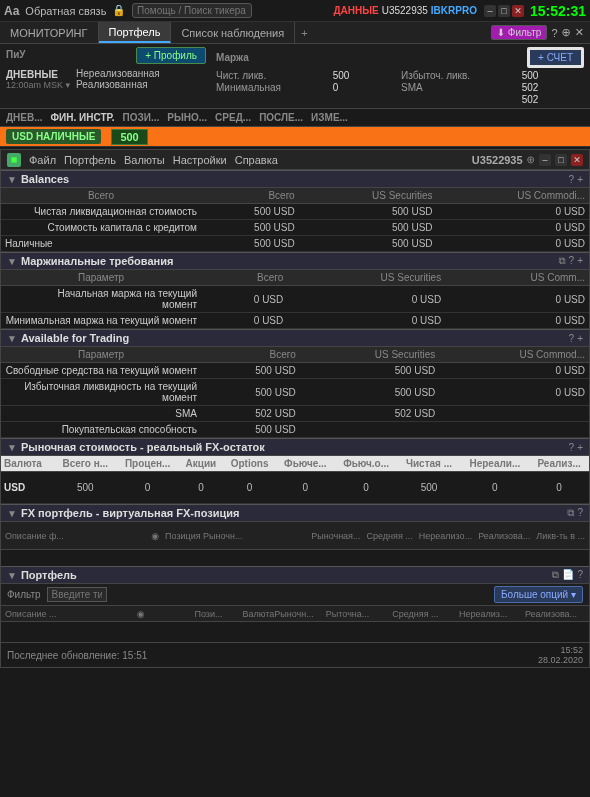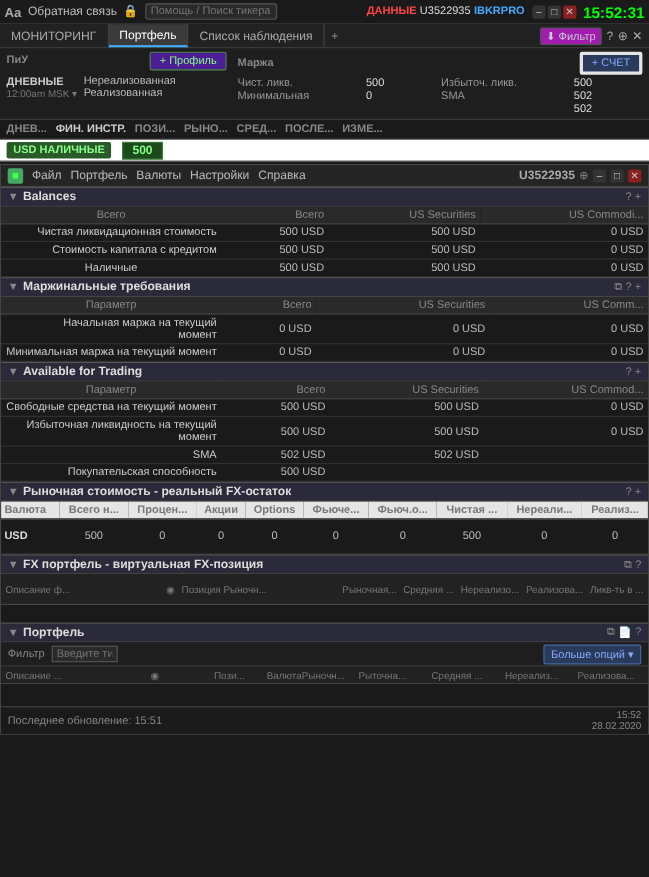--- a/index.html
+++ b/index.html
@@ -132,21 +132,21 @@
     .portfolio-left {
       flex: 0 0 200px;
     }
     .piu-label {
       color: #888;
       font-size: 10px;
       font-weight: bold;
       margin-bottom: 2px;
     }
     .profile-btn {
-      background: #4c1d95;
+      background: #0c4a6e;
       border: 1px solid #4a8a4a;
       border-radius: 2px;
       padding: 2px 8px;
       color: #8f8;
       font-size: 10px;
       cursor: pointer;
       float: right;
     }
     .daily-label {
       color: #ccc;
@@ -198,21 +198,21 @@
       color: #888;
       font-size: 10px;
       font-weight: bold;
     }
     .subheader-item.active {
       color: #ccc;
     }
 
     
     .usd-row {
-      background: #ffffff;
+      background: #f97316;
       height: 20px;
       display: flex;
       align-items: center;
       padding: 0 6px;
       border-bottom: 1px solid #333;
     }
     .usd-label {
       background: #2a5a2a;
       color: #8f8;
       font-size: 10px;
@@ -562,21 +562,21 @@
         <td>500 USD</td>
         <td>0 USD</td>
       </tr>
       <tr>
         <td style="text-align:right;color:#ccc;">Стоимость капитала с кредитом</td>
         <td>500 USD</td>
         <td>500 USD</td>
         <td>0 USD</td>
       </tr>
       <tr>
-        <td style="text-align:center;color:#ccc;">Наличные</td>
+        <td style="text-align:left;color:#ccc;">Наличные</td>
         <td>500 USD</td>
         <td>500 USD</td>
         <td>0 USD</td>
       </tr>
     </tbody>
   </table>
 
   <div class="section-header">
     <span class="section-arrow">▼</span>
     <span class="section-title">Маржинальные требования</span>

